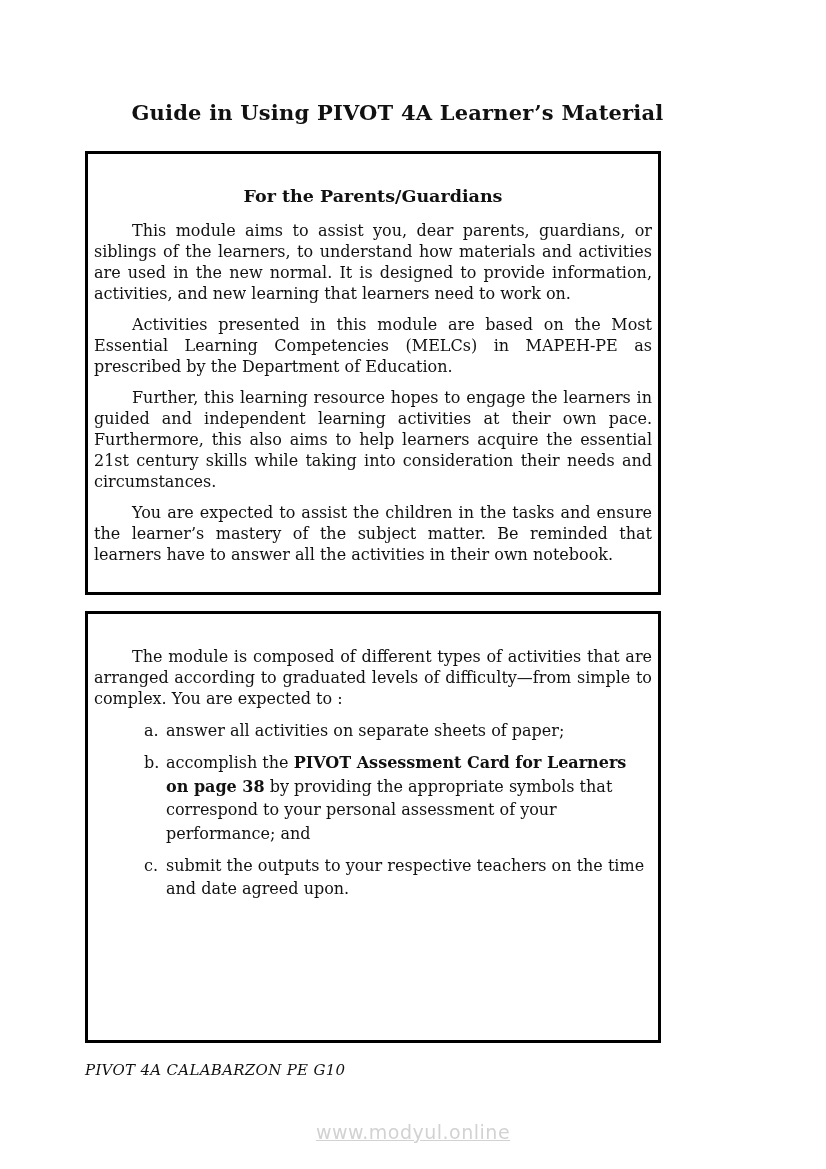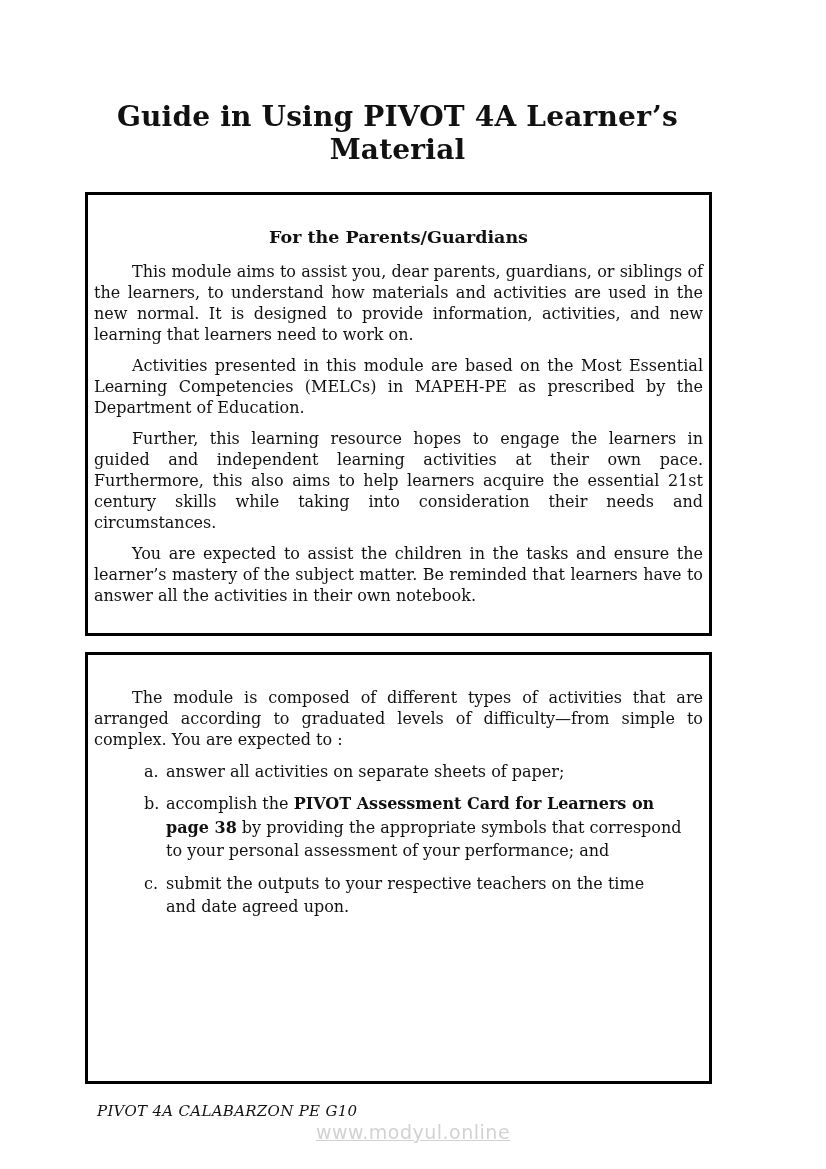--- a/index.html
+++ b/index.html
@@ -15,28 +15,28 @@
     color: #111111;
     overflow: hidden;
   }
   .content {
     margin-left: 85px;
     width: 625px;
   }
   .page-title {
     margin: 0 0 26px 0;
     padding-top: 100px;
-    font-size: 28px;
+    font-size: 21px;
     font-weight: bold;
     text-align: center;
     letter-spacing: 0.2px;
   }
   .box {
     box-sizing: border-box;
-    width: 627px;
+    width: 576px;
     border: 3px solid #000000;
     padding: 32px 6px 10px 6px;
     background: #ffffff;
   }
   .box-parents { min-height: 444px; }
   .box-learners { min-height: 432px; margin-top: 16px; }
   .box-heading {
     margin: 0 0 14px 0;
     font-size: 17.5px;
     font-weight: bold;
@@ -66,21 +66,20 @@
   .list-item .item-text {
     flex: 1;
     white-space: pre-line;
   }
   .item-bold { font-weight: bold; }
   .page-footer {
     margin-top: 18px;
     font-size: 15px;
     font-style: italic;
     letter-spacing: 0.3px;
-    margin-left: 12px;
   }
   .watermark {
     position: absolute;
     top: 1121px;
     left: 0;
     width: 826px;
     text-align: center;
     font-family: "DejaVu Sans", sans-serif;
     font-size: 19px;
     color: #d2d2d2;

